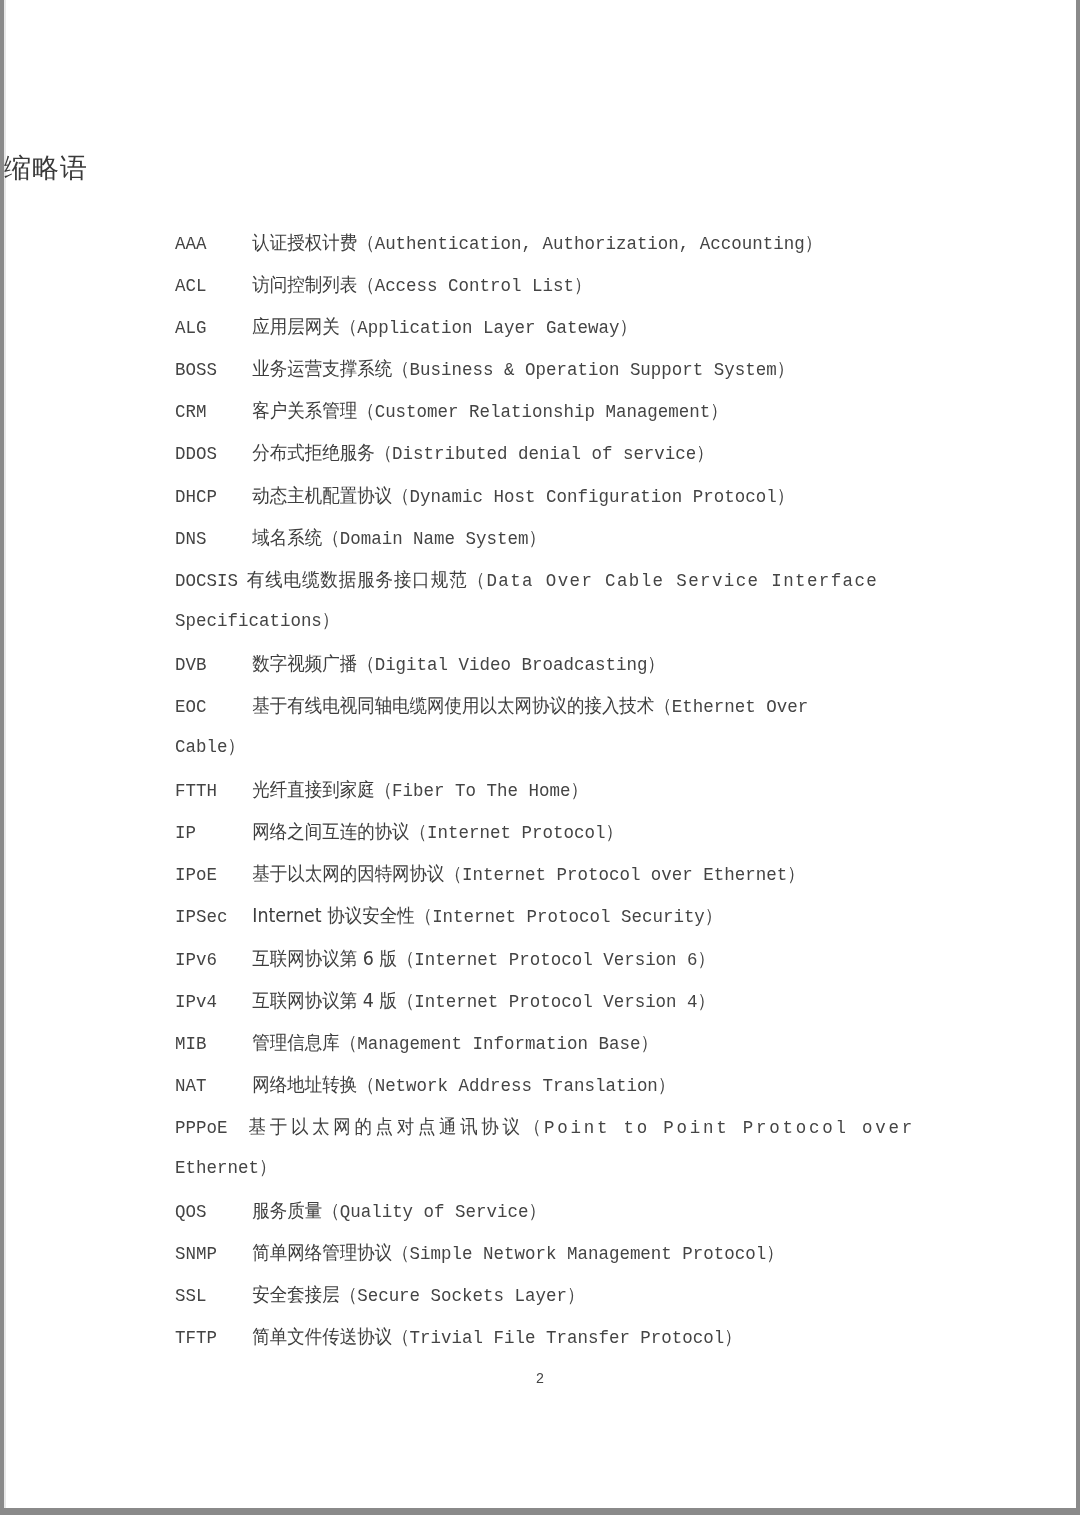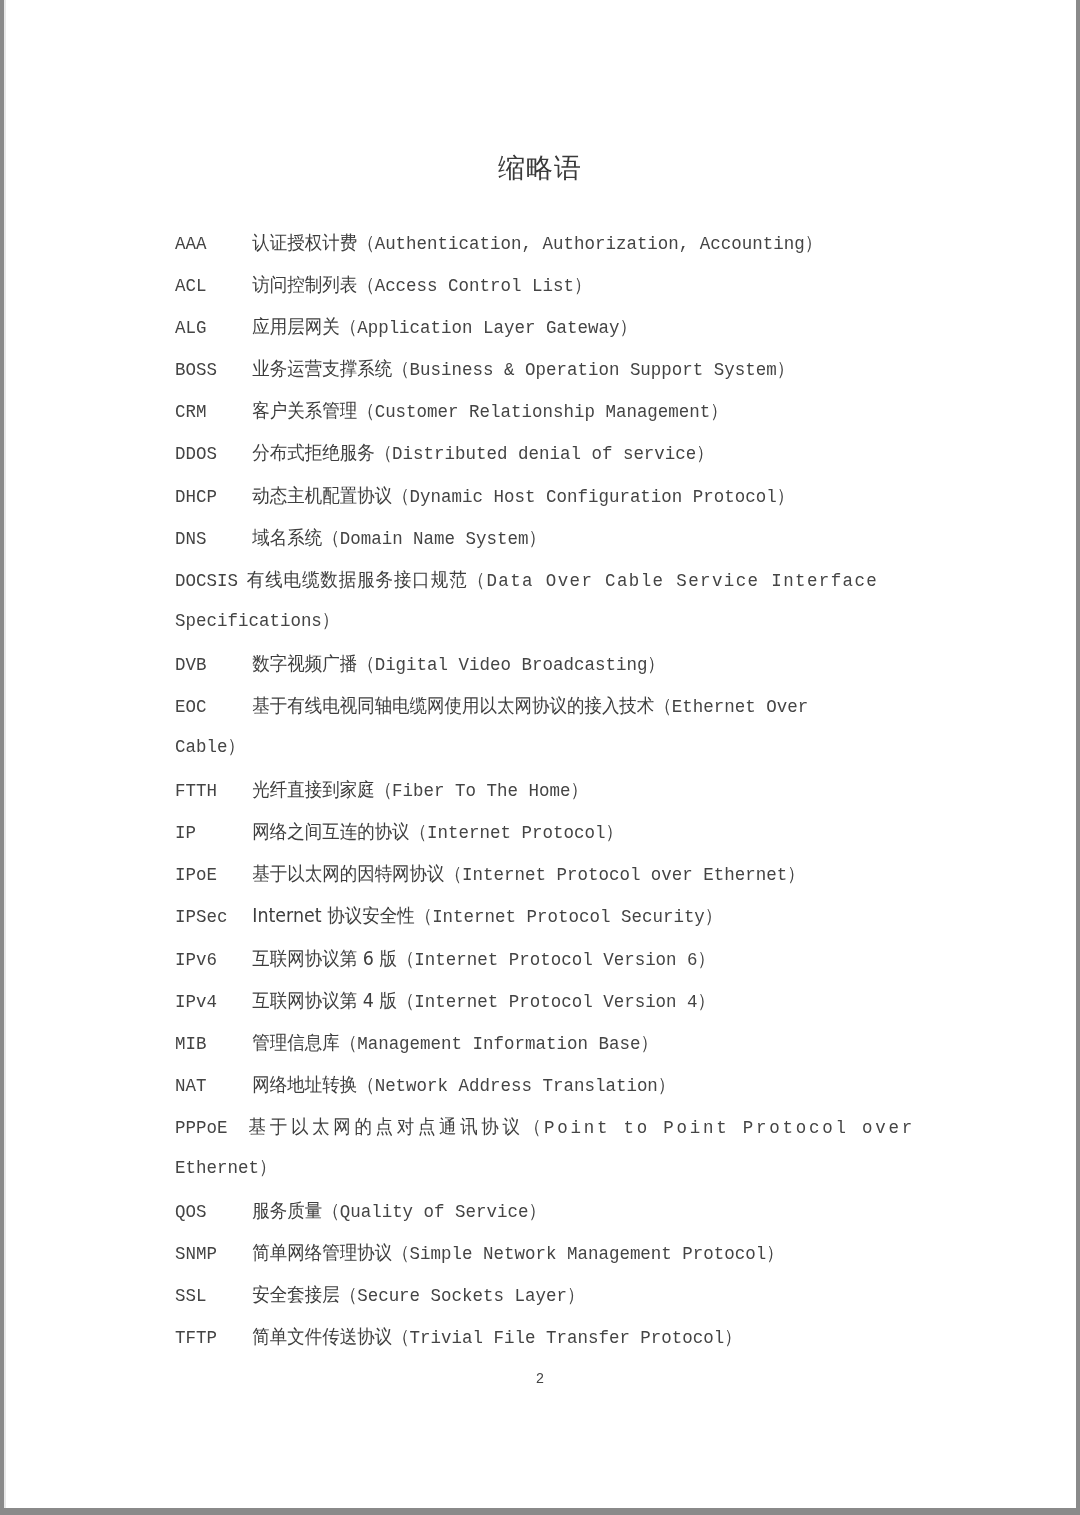--- a/index.html
+++ b/index.html
@@ -20,21 +20,21 @@
       width: 1072px;
       height: 1508px;
       background: #ffffff;
       box-shadow: inset 2px 0 0 #e8e8e8;
     }
     .title {
       position: absolute;
       left: 0;
       width: 100%;
       top: 150px;
-      text-align: center;
+      text-align: left;
       font-family: "DejaVu Sans", sans-serif;
       font-size: 27px;
       color: #3a3a3a;
       letter-spacing: 1px;
     }
     .row {
       position: absolute;
       left: 171px;
       font-family: "Liberation Mono", "DejaVu Sans Mono", monospace;
       font-size: 19px;

